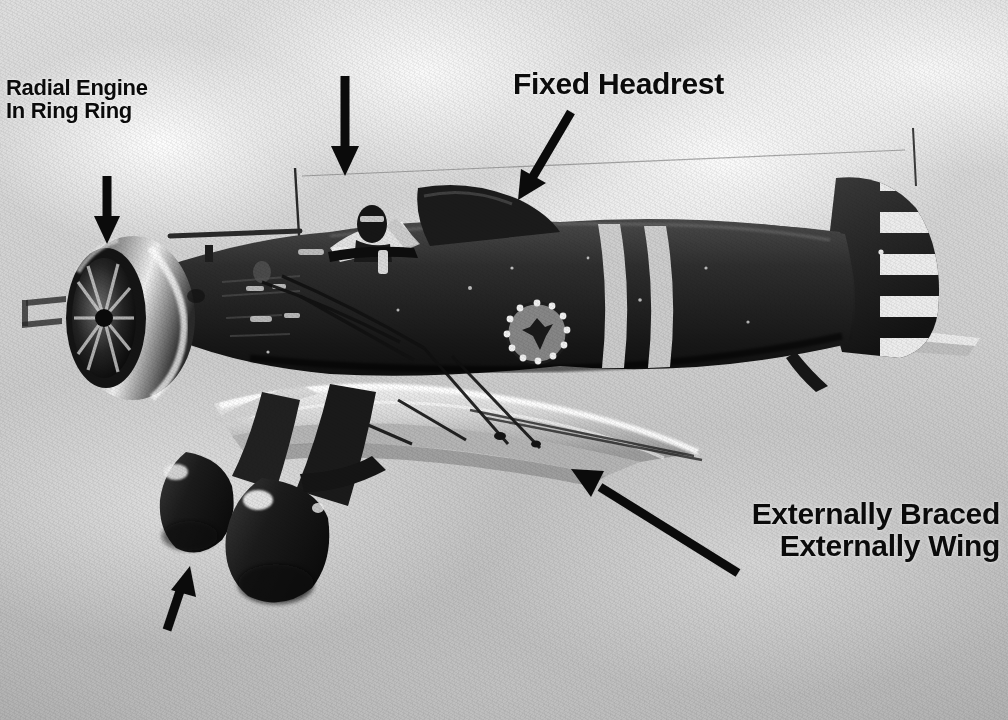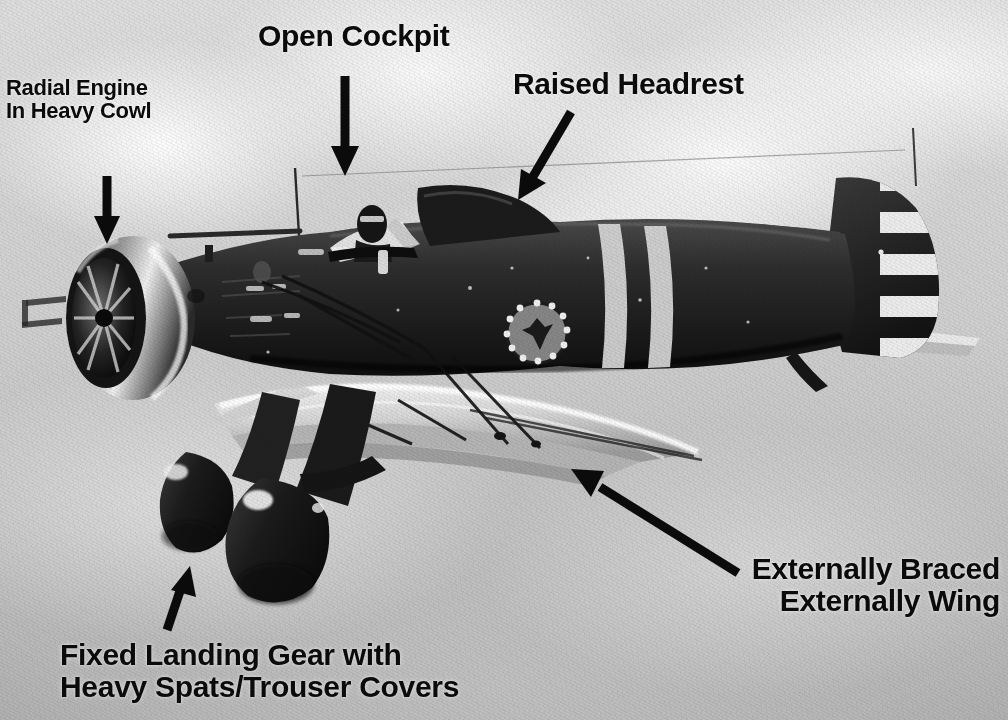--- a/index.html
+++ b/index.html
@@ -49,21 +49,21 @@
     font-weight:bold;
     color:#0b0b0b;
     line-height:1.06;
     letter-spacing:-.3px;
     white-space:pre;
     text-shadow:0 0 3px rgba(255,255,255,.55),0 0 6px rgba(255,255,255,.35);
   }
   #lbl-engine  {left:6px;  top:76px;  font-size:22px;}
   #lbl-cockpit {left:258px;top:20px;  font-size:30px;}
   #lbl-head    {left:513px;top:68px;  font-size:30px;}
-  #lbl-wing    {right:8px; top:553px; font-size:30px; text-align:right;}
+  #lbl-wing    {right:8px; top:498px; font-size:30px; text-align:right;}
   #lbl-gear    {left:60px; top:639px; font-size:30px;}
 
   .ln2{display:block;}
 </style>
 </head>
 <body>
 
 <div id="stage">
 
   <div id="sky"></div>
@@ -330,23 +330,21 @@
       <path d="M738,573 L600,487" stroke="#0b0b0b" stroke-width="9" fill="none"></path>
       <path d="M571,469 L604,471 L591,497 Z" fill="#0b0b0b"></path>
     </g>
 
     <g>
       <path d="M167,630 L182,585" stroke="#0b0b0b" stroke-width="9" fill="none"></path>
       <path d="M190,566 L196,597 L171,590 Z" fill="#0b0b0b"></path>
     </g>
   </svg>
 
-  <div class="lbl" id="lbl-engine"><span>Radial Engine</span><span class="ln2">In Heavy Cowl</span></div>
-
-  <div class="lbl" id="lbl-cockpit"><span>Open Cockpit</span></div>
-
-  <div class="lbl" id="lbl-head"><span>Raised Headrest</span></div>
+  <div class="lbl" id="lbl-engine"><span>Radial Engine</span><span class="ln2">In Ring Ring</span></div>
+
+
+  <div class="lbl" id="lbl-head"><span>Fixed Headrest</span></div>
 
   <div class="lbl" id="lbl-wing"><span>Externally Braced</span><span class="ln2">Externally Wing</span></div>
 
-  <div class="lbl" id="lbl-gear"><span>Fixed Landing Gear with</span><span class="ln2">Heavy Spats/Trouser Covers</span></div>
 
 </div>
 
 </body></html>

